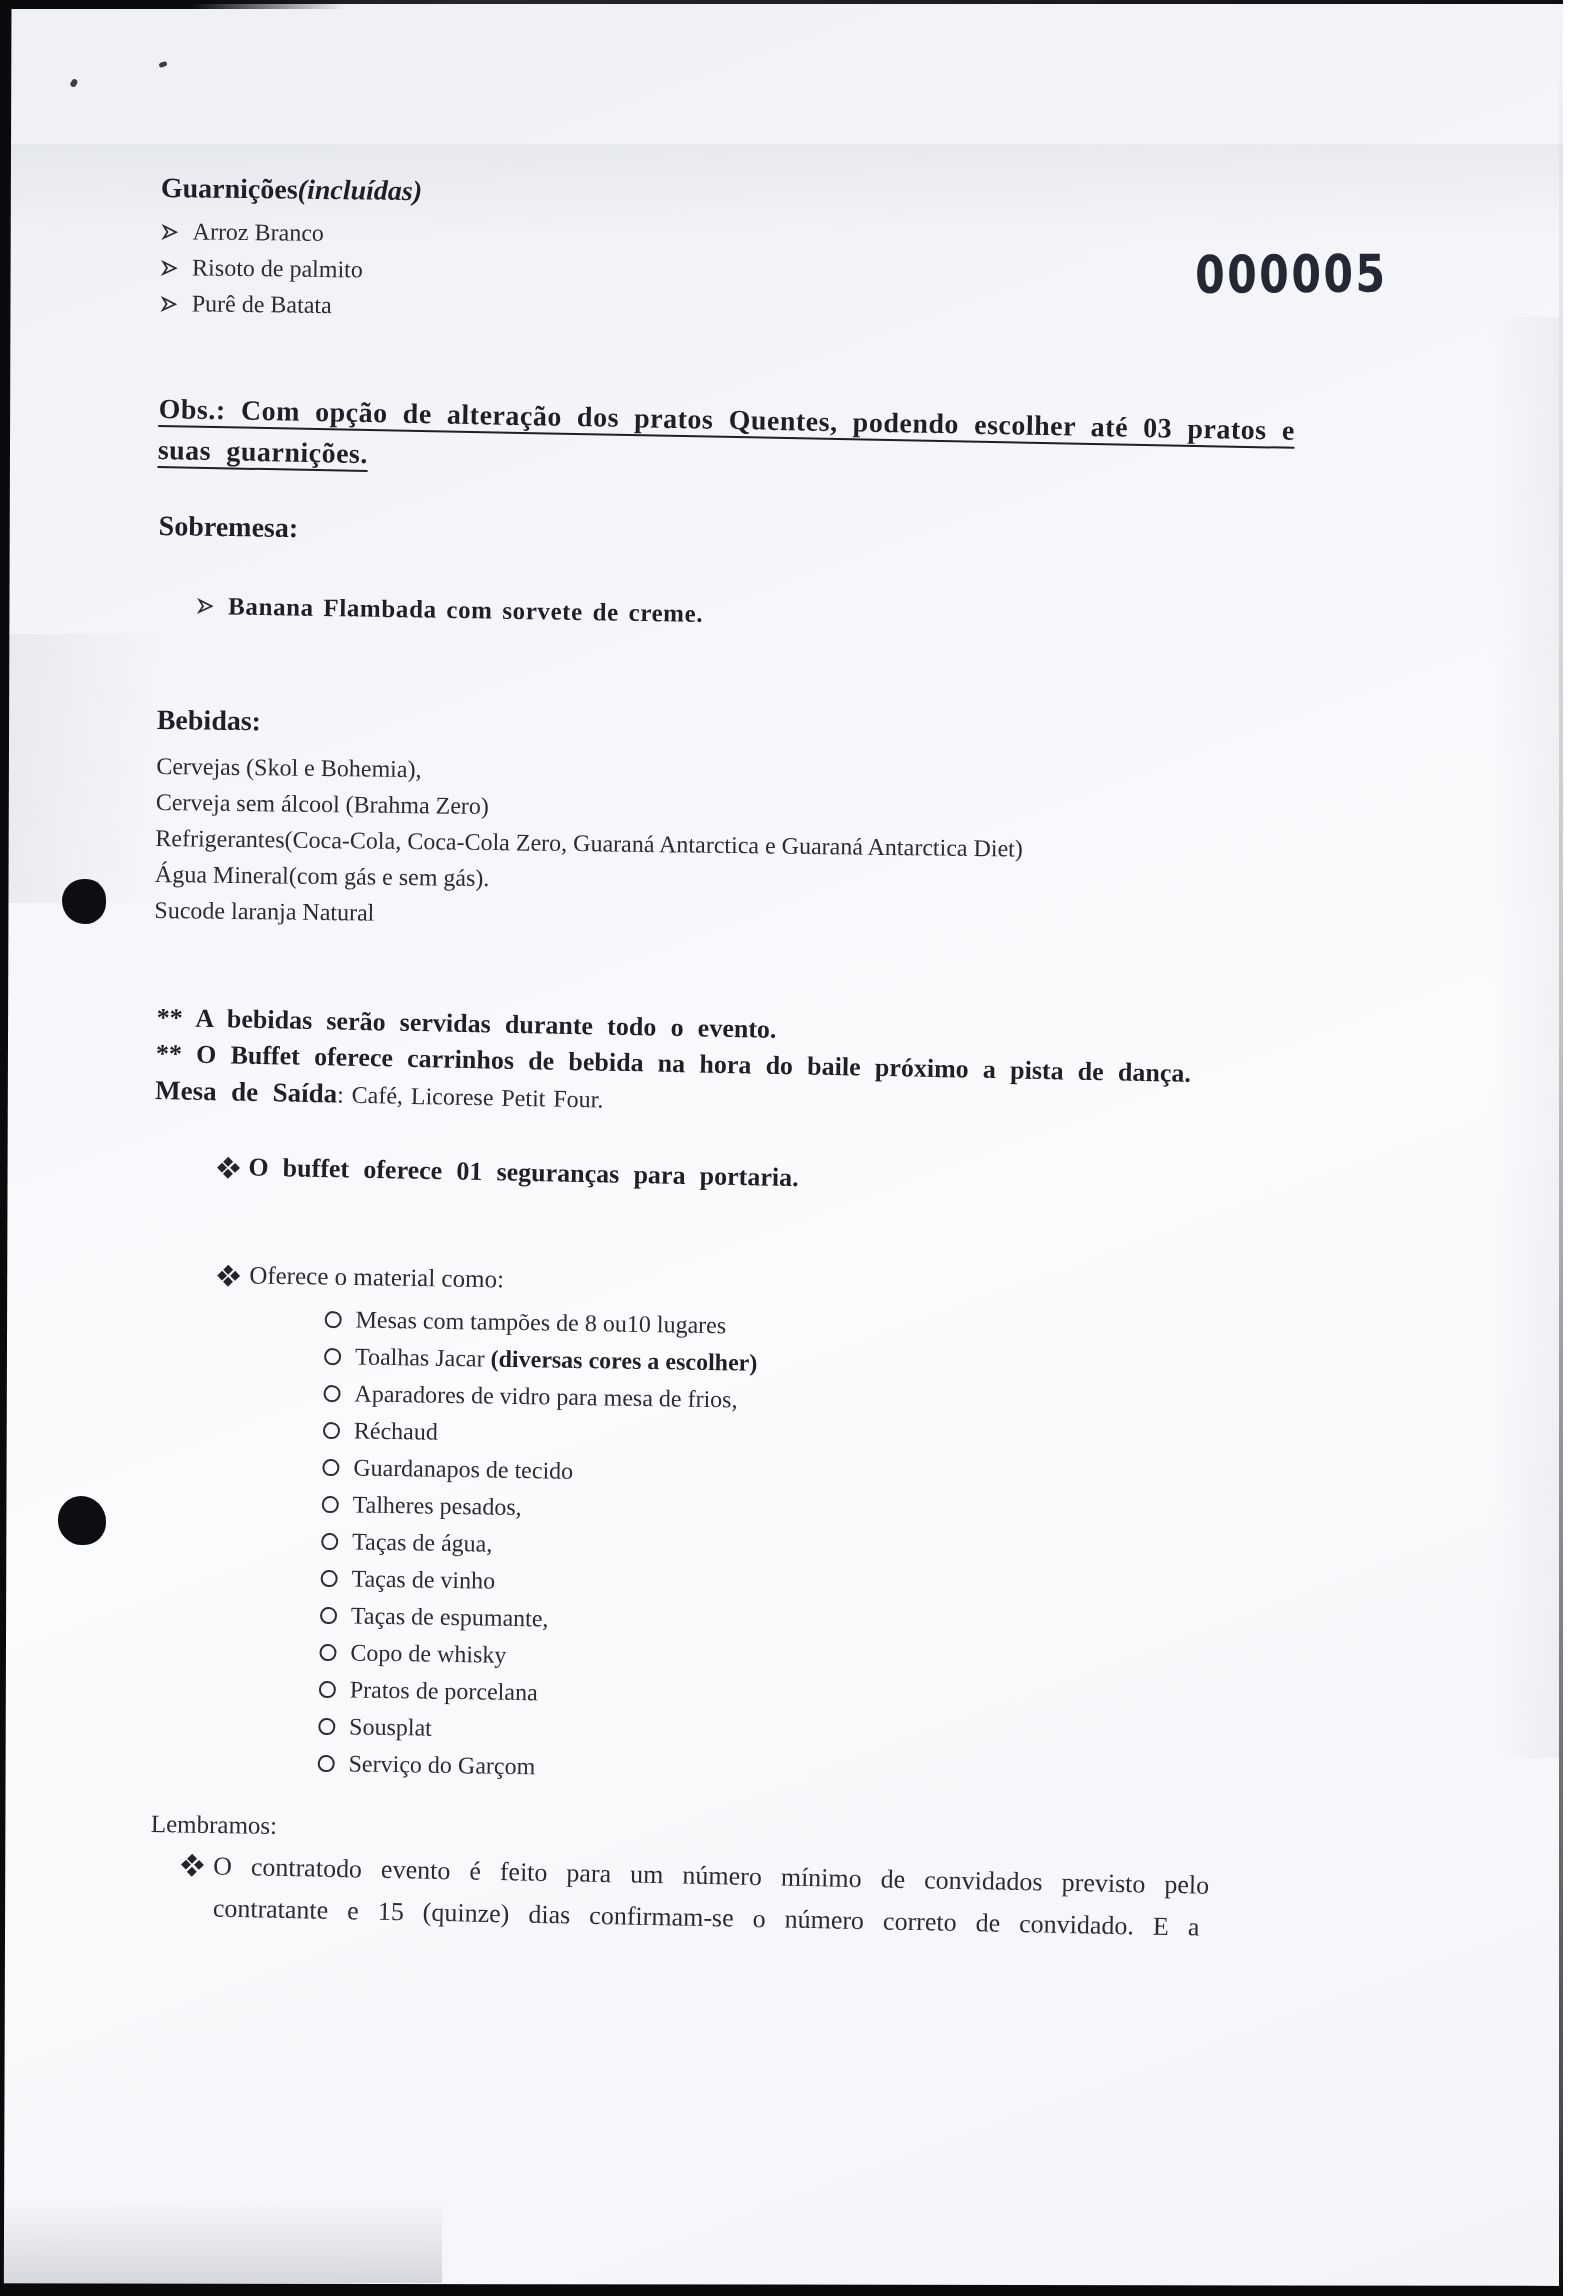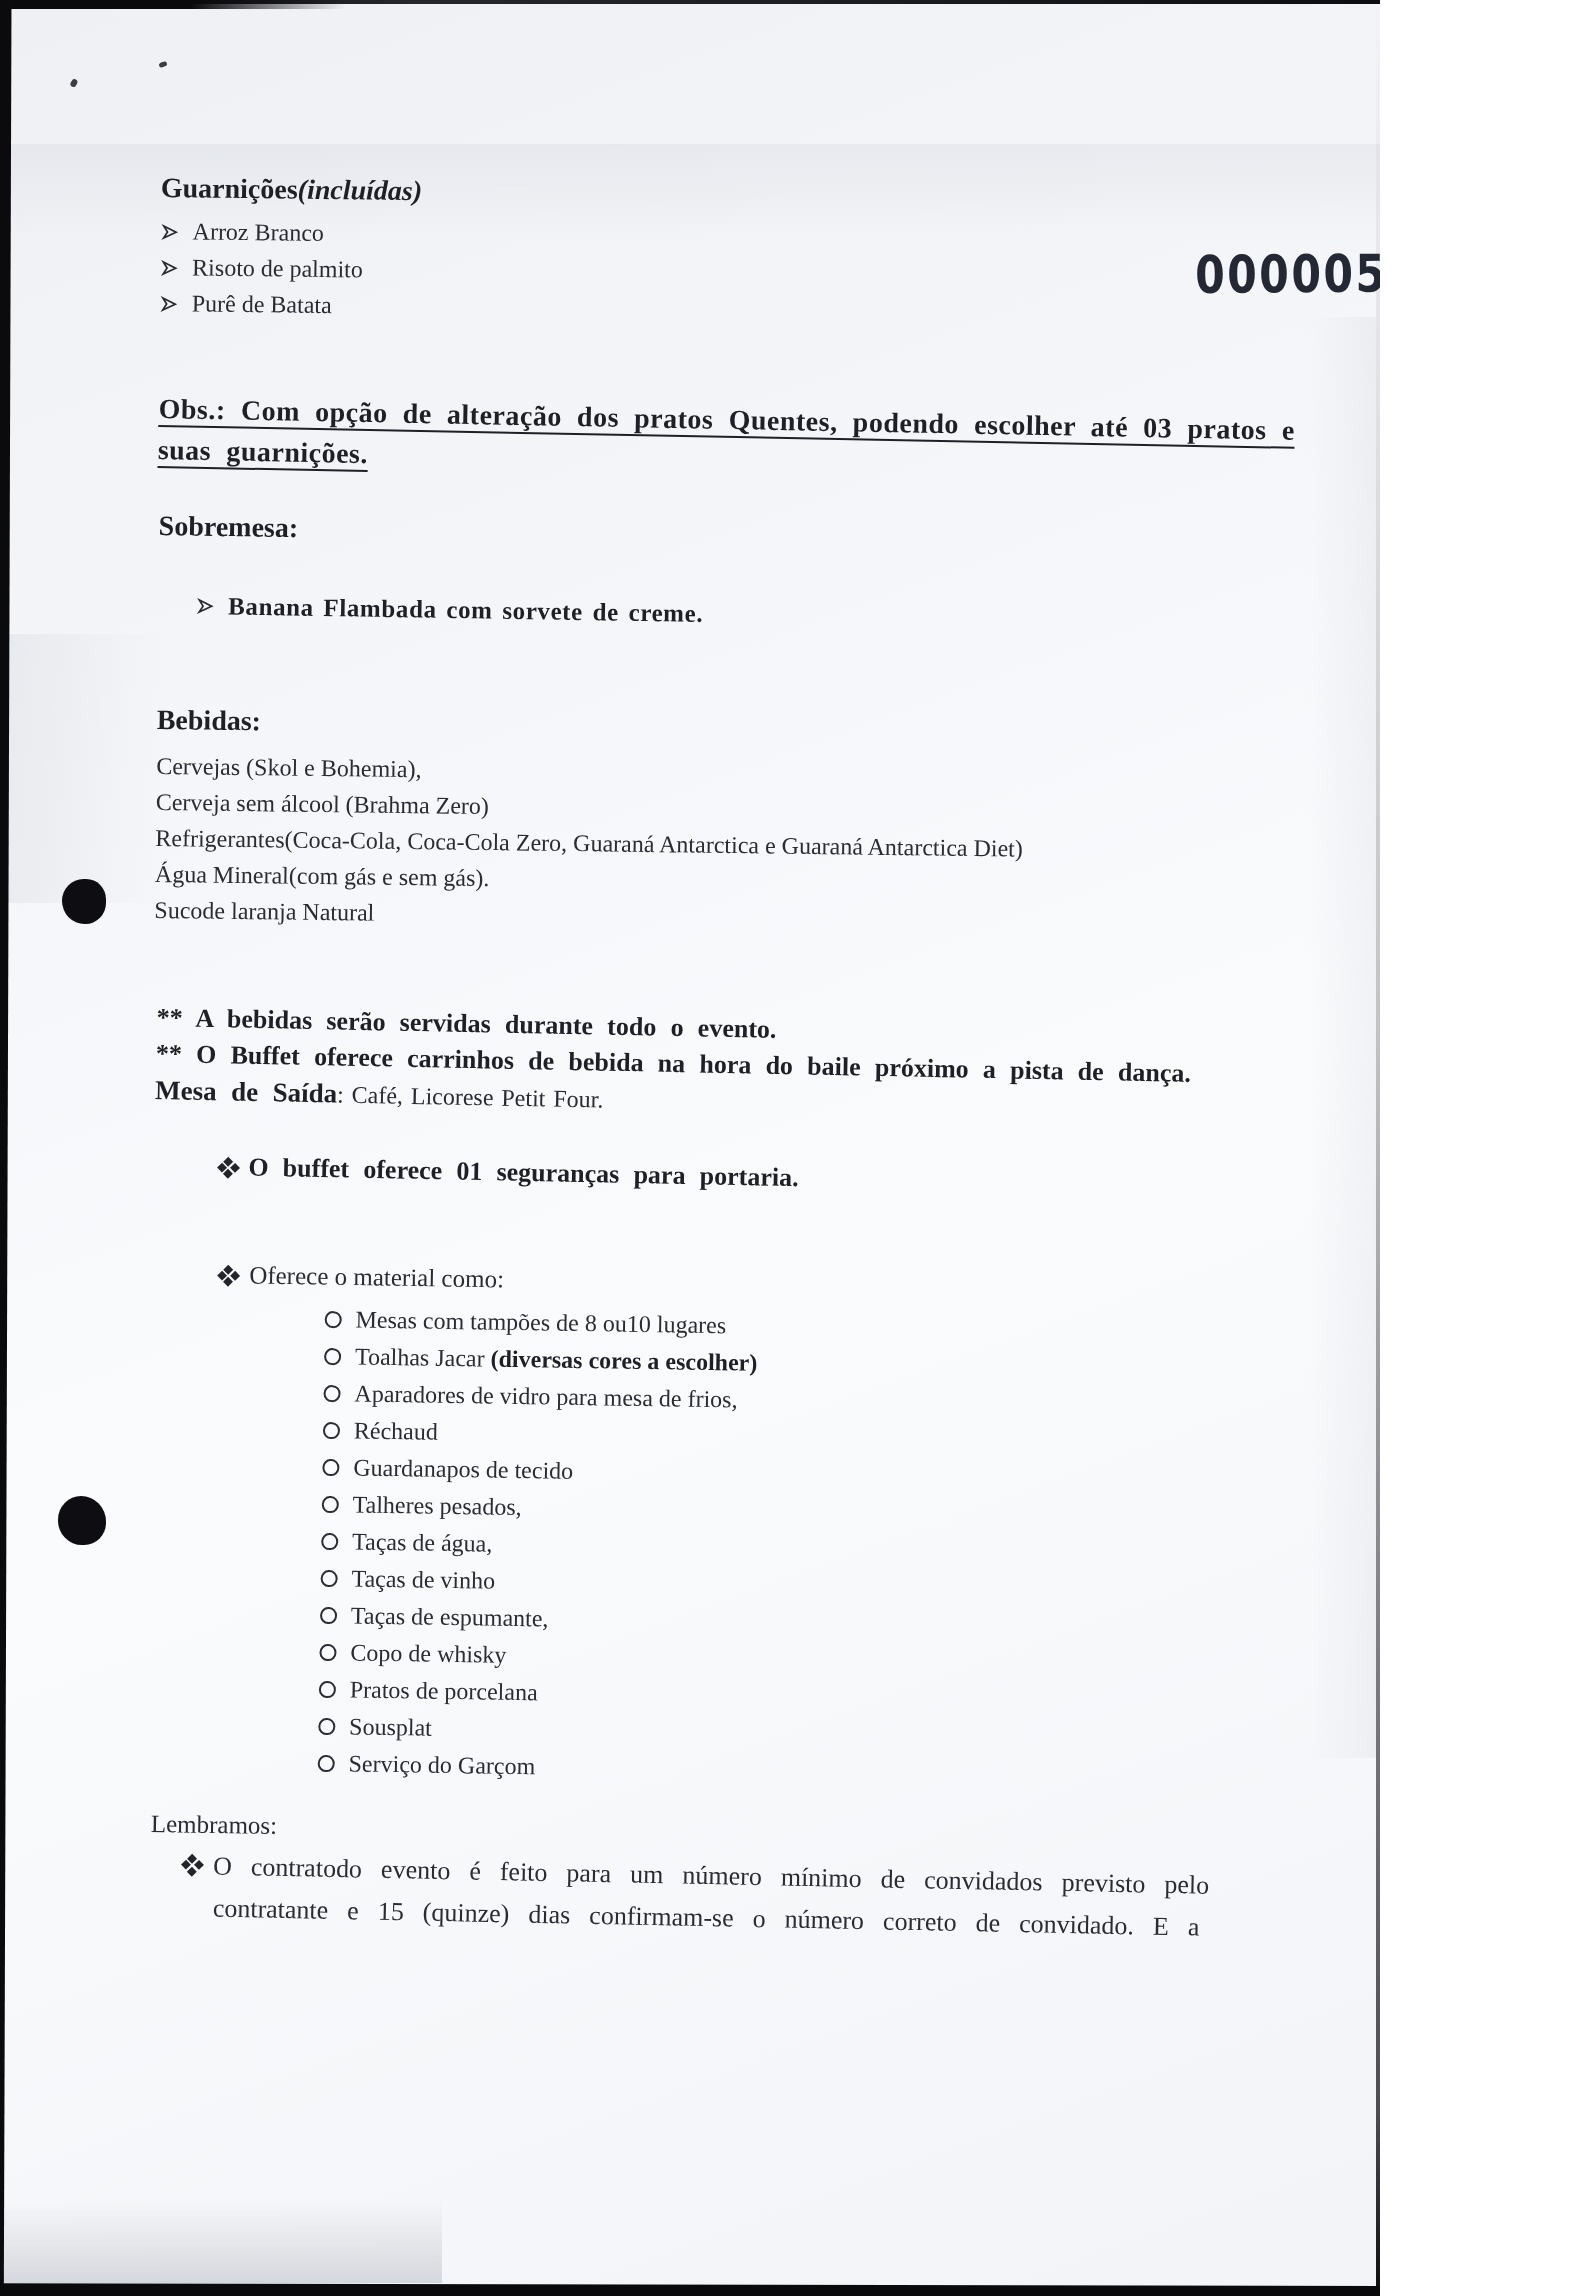--- a/index.html
+++ b/index.html
@@ -1,17 +1,17 @@
 <!DOCTYPE html>
 <html><head>
 <meta charset="utf-8">
 <style>
   html,body { margin:0; padding:0; }
   .page {
-    position:relative; width:1380px; height:2296px; overflow:hidden;
+    position:relative; width:1563px; height:2296px; overflow:hidden;
     background:
       linear-gradient(160deg, #eef0f4 0%, #f5f6f9 30%, #fafbfd 55%, #f3f4f7 100%);
     font-family:"Liberation Serif", serif;
     color:#2b2b33;
   }
   
   .edge-left   { position:absolute; left:0; top:0; width:11.5px; height:100%;
                  background:#0b0b0e; clip-path:polygon(0 0,11.5px 0,3.8px 100%,0 100%); }
   .edge-top    { position:absolute; left:0; top:0; width:100%; height:3.8px;
                  background:linear-gradient(to right,#0b0b0e,#26262b 30%,#1b1b20 65%,#0e0e12); }

